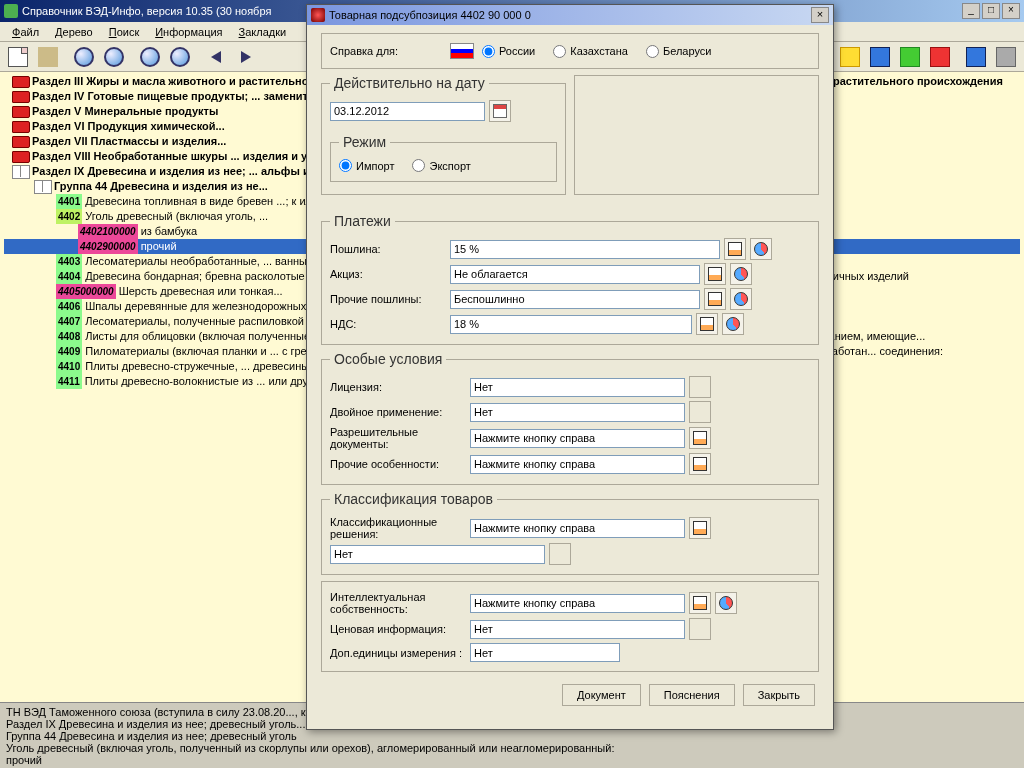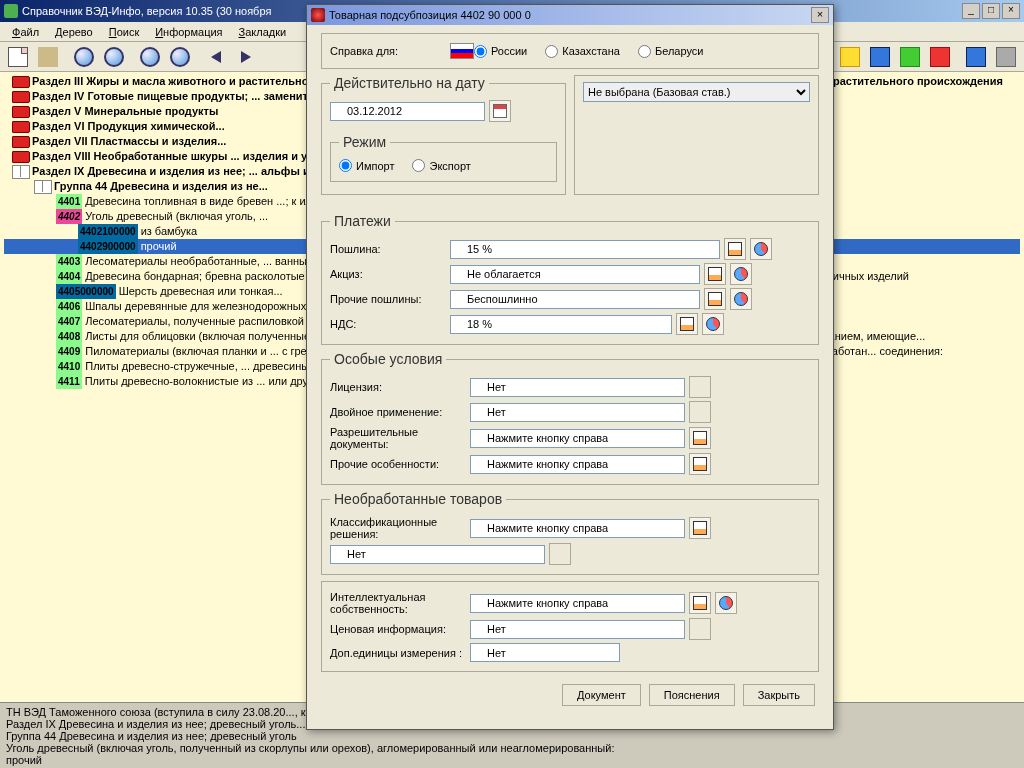--- a/index.html
+++ b/index.html
@@ -25,43 +25,43 @@
 
 .main { display: flex; height: 630px; }
 .tree { width: 100%; background: #fffad3; overflow: hidden; padding: 2px 4px; line-height: 15px; position: relative; }
 .tree-row { display: flex; align-items: flex-start; padding: 0px 0; }
 .tree-indent { display: inline-block; }
 .book { width: 18px; height: 14px; display: inline-block; position: relative; margin-right: 2px; flex-shrink:0; }
 .book-red::before { content:''; position:absolute; width:16px; height:10px; background:#d22; border:1px solid #700; border-radius:1px 2px 2px 1px; top:2px; }
 .book-open::before { content:''; position:absolute; width:16px; height:12px; background:#fff; border:1px solid #888; top:1px; }
 .book-open::after { content:''; position:absolute; width:1px; height:12px; background:#888; left:8px; top:1px; }
 .code-tag { display: inline-block; background: #8bfa8c; color: #000; padding: 0 2px; font-weight: bold; margin-right: 3px; font-size:10px; }
-.code-tag.red { background: #0369a1; }
-.code-tag.cyan { background: #ec4899; font-style: italic; }
+.code-tag.red { background: #ec4899; font-style: italic; }
+.code-tag.cyan { background: #bef264; }
 .tree-text { font-size: 11px; }
 .tree-text.bold { font-weight: bold; }
 .sel-row { background: #316ac5 !important; }
 .sel-row .tree-text { color:#fff; }
 
 
 .status { background: #cdcabc; padding: 3px 6px; font-size: 11px; height: 72px; border-top: 1px solid #888; }
 
 
 .dialog { position: absolute; left: 306px; top: 4px; width: 528px; height: 726px; background: #ece9d8; border: 1px solid #555; box-shadow: 2px 2px 8px rgba(0,0,0,0.4); z-index: 10; }
 .dlg-title { height: 20px; background: linear-gradient(to right, #7a96df, #c8d8f2); display: flex; align-items: center; padding: 0 4px; font-size: 11px; }
 .dlg-title .icon { width: 14px; height: 14px; margin-right: 4px; background: radial-gradient(circle, #f55, #700); border-radius: 2px; }
 .dlg-close { width: 18px; height: 16px; background: #d4d0c8; border: 1px solid #888; margin-left: auto; text-align: center; line-height: 12px; cursor:pointer; }
 .dlg-body { padding: 8px 14px; }
 
 fieldset { border: 1px solid #aca899; padding: 6px 8px; margin-bottom: 6px; background: #ece9d8; }
 legend { font-size: 14px; padding: 0 4px; color: #333; }
 .row { display: flex; align-items: center; margin: 3px 0; }
 .lbl { width: 120px; font-size: 11px; }
 .lbl2 { width: 140px; font-size: 11px; }
-input[type=text], .field { height: 19px; border: 1px solid #7f9db9; background: #fff; padding: 1px 16px; font-size: 11px; font-family: inherit; }
+input[type=text], .field { height: 19px; border: 1px solid #7f9db9; background: #fff; padding: 1px 3px; font-size: 11px; font-family: inherit; }
 .radio { display: flex; align-items: center; gap: 4px; margin-right: 18px; font-size: 11px; }
 input[type=radio] { margin: 0; }
 .flag { width: 24px; height: 16px; display: inline-block; border:1px solid #888; }
 .flag-ru { background: linear-gradient(to bottom, #fff 33%, #00f 33% 66%, #f00 66%); }
 select { height: 20px; border: 1px solid #7f9db9; font-size: 11px; }
 .icon-btn { width: 22px; height: 22px; border: 1px solid #aca899; background: #f4f2e9; margin-left: 4px; display: flex; align-items: center; justify-content: center; cursor: pointer; }
 .icon-btn.plain { background: #ece9d8; }
 .mini-icon { width: 14px; height: 14px; }
 .btn { height: 22px; padding: 0 14px; border: 1px solid #aca899; background: #ece9d8; cursor: pointer; font-size: 11px; margin-left: 8px; }
 .btn-row { display: flex; justify-content: flex-end; padding: 6px 4px; }
@@ -278,21 +278,21 @@
   <div class="dlg-title">
     <span class="icon"></span>
     <span>Товарная подсубпозиция 4402 90 000 0</span>
     <span class="dlg-close">×</span>
   </div>
   <div class="dlg-body">
     <fieldset>
       <div class="row">
         <span class="lbl">Справка для:</span>
         <span class="flag flag-ru"></span>
-        <label class="radio" style="">
+        <label class="radio" style="margin-left:8px;">
             <input type="radio" checked="" style=""> 
             <span>России</span>
           </label>
         <label class="radio">
             <input type="radio" style=""> 
             <span>Казахстана</span>
           </label>
         <label class="radio">
             <input type="radio" style=""> 
             <span>Беларуси</span>
@@ -317,23 +317,20 @@
                 <span>Импорт</span>
               </label>
             <label class="radio">
                 <input type="radio" style=""> 
                 <span>Экспорт</span>
               </label>
           </div>
         </fieldset>
       </fieldset>
       <fieldset>
-        <select style="width:100%;">
-          <option>Не выбрана (Базовая став.)</option>
-        </select>
       </fieldset>
     </div>
 
     <div style="height:12px;"></div>
 
     <fieldset>
       <legend>Платежи</legend>
       <div class="row">
           <span class="lbl">Пошлина:</span>
           <input type="text" style="width: 270px;" value="15 %">
@@ -359,21 +356,21 @@
           <input type="text" style="width: 250px;" value="Беспошлинно">
           <span class="icon-btn">
             <span class="mini-icon ic-chart"></span>
           </span>
           <span class="icon-btn">
             <span class="mini-icon ic-pie"></span>
           </span>
         </div>
       <div class="row">
           <span class="lbl">НДС:</span>
-          <input type="text" style="width: 222px;" value="18 %">
+          <input type="text" style="width: 242px;" value="18 %">
           <span class="icon-btn">
             <span class="mini-icon ic-chart"></span>
           </span>
           <span class="icon-btn">
             <span class="mini-icon ic-pie"></span>
           </span>
         </div>
     </fieldset>
 
     <fieldset>
@@ -398,21 +395,21 @@
       <div class="row">
           <span class="lbl2">Прочие особенности:</span>
           <input type="text" style="width: 215px;" value="Нажмите кнопку справа">
           <span class="icon-btn">
             <span class="mini-icon ic-chart"></span>
           </span>
         </div>
     </fieldset>
 
     <fieldset>
-      <legend>Необработанные товаров</legend>
+      <legend>Классификация товаров</legend>
       <div class="row">
           <span class="lbl2">Классификационные решения:</span>
           <input type="text" style="width: 215px;" value="Нажмите кнопку справа">
           <span class="icon-btn">
             <span class="mini-icon ic-chart"></span>
           </span>
         </div>
       <div class="row">
           <input type="text" style="width: 215px;" value="Нет">
           <span class="icon-btn plain"></span>

